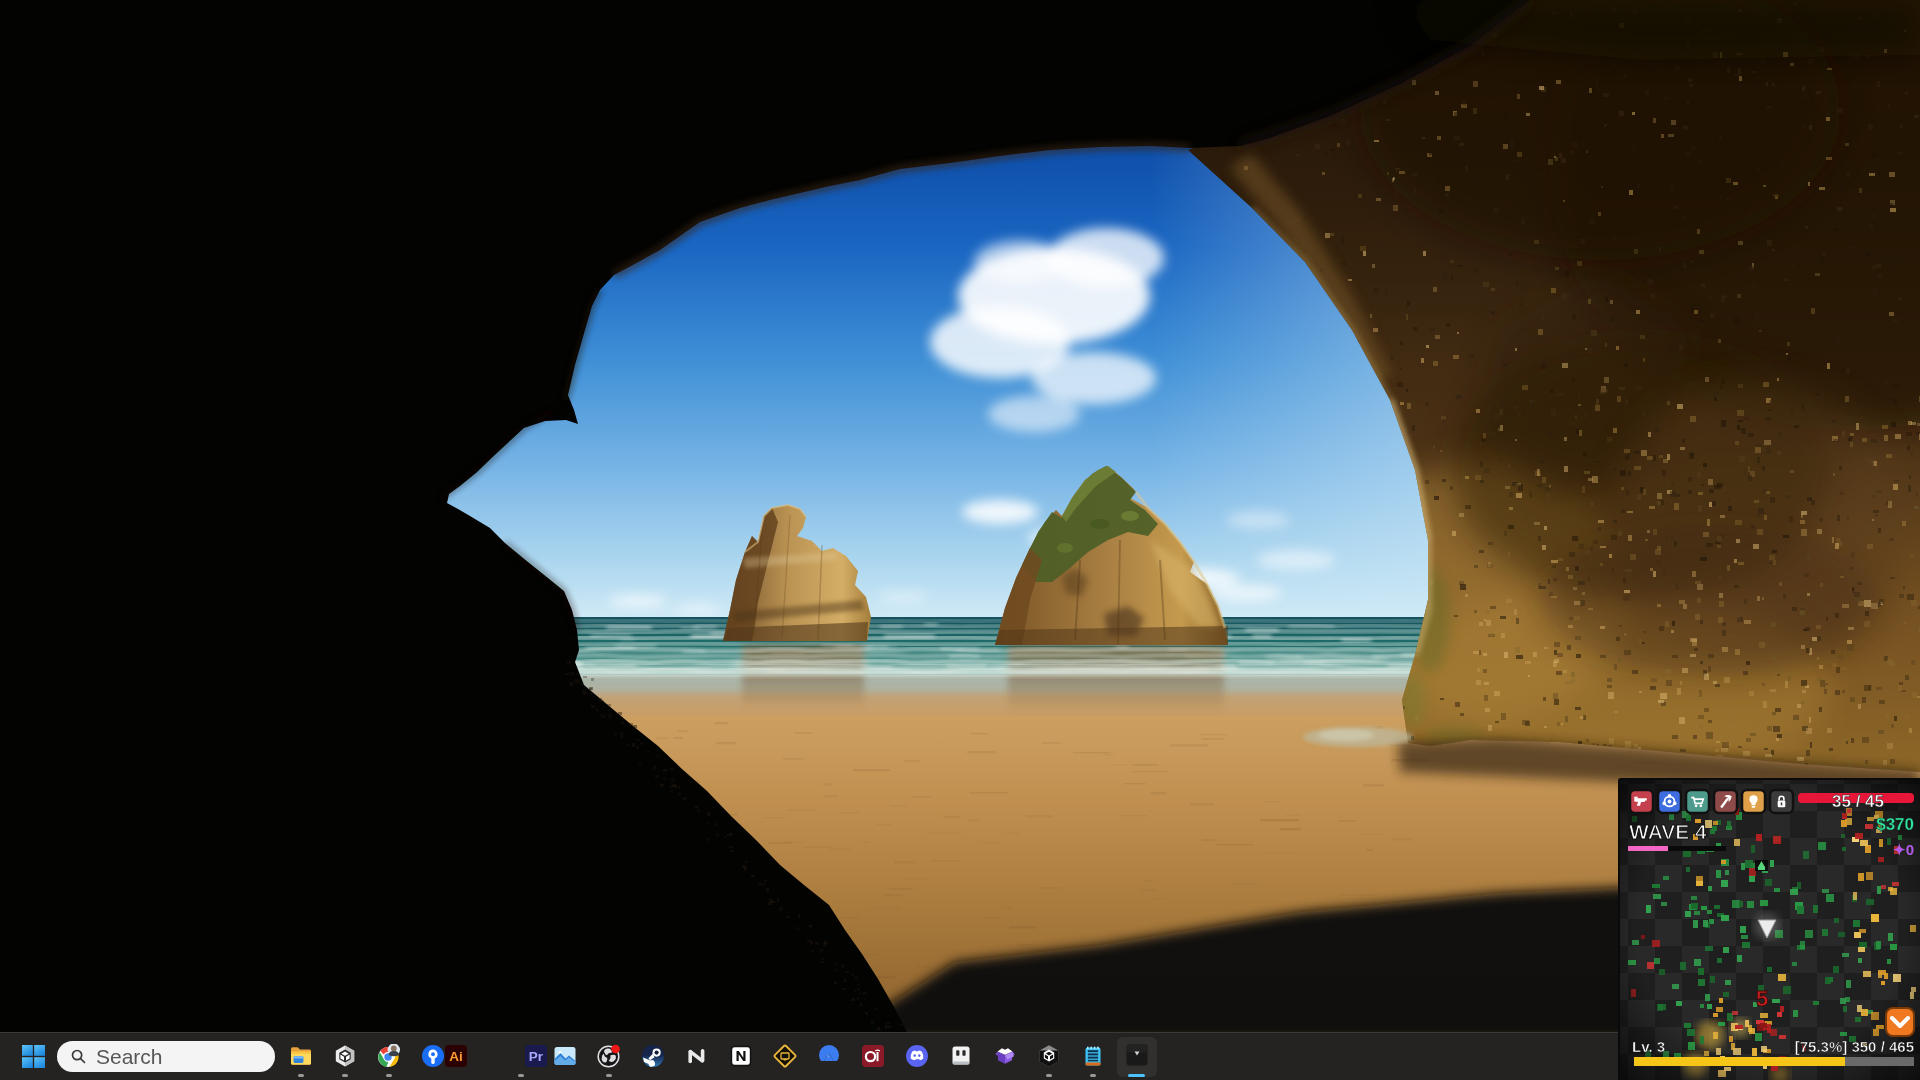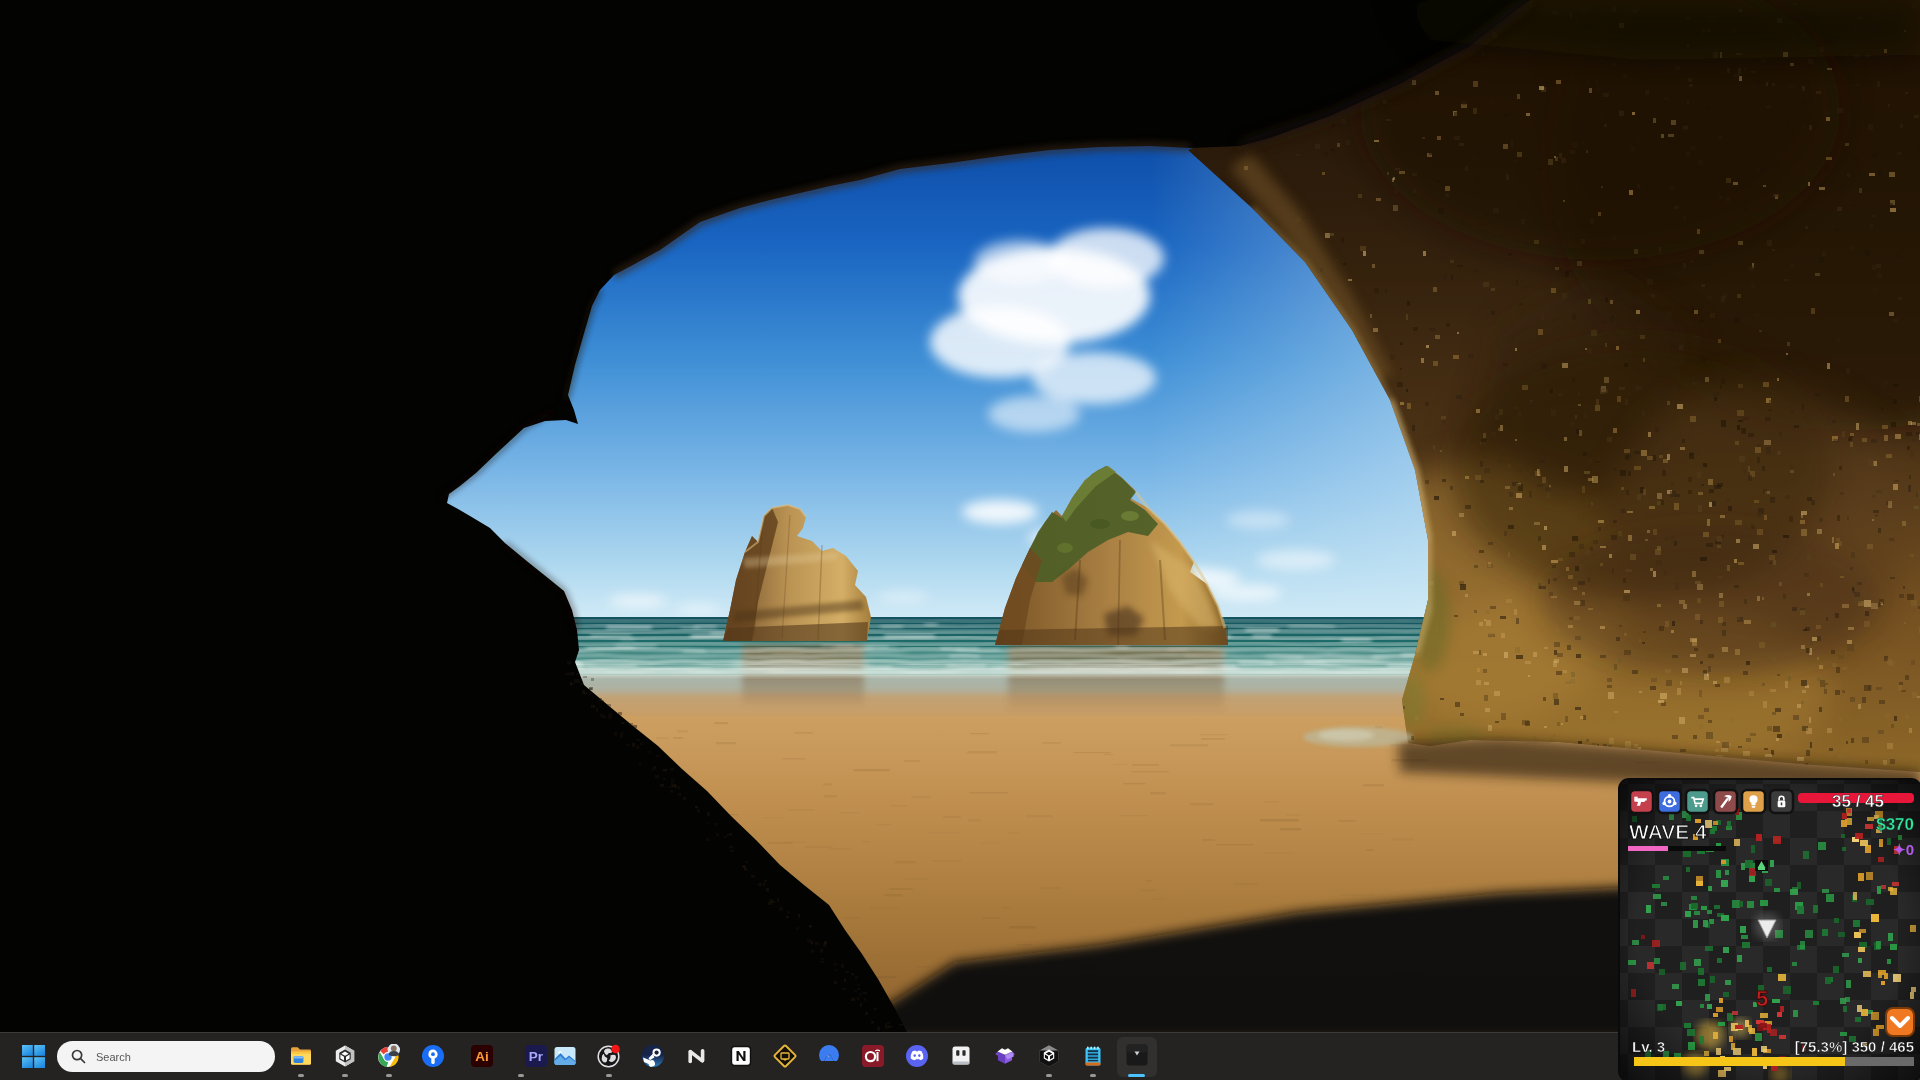--- a/index.html
+++ b/index.html
@@ -1,26 +1,26 @@
 <!DOCTYPE html>
 <html><head><meta charset="utf-8"><title>d</title><style>
 
 *{margin:0;padding:0;box-sizing:border-box}
 html,body{width:1920px;height:1080px;overflow:hidden;background:#000;font-family:"Liberation Sans",sans-serif}
 #wrap{position:relative;width:1920px;height:1080px}
 #wall{position:absolute;left:0;top:0}
 #taskbar{position:absolute;left:0;top:1032px;width:1920px;height:48px;background:#252321;border-top:1px solid #3c3a38}
 #startbtn{position:absolute;top:12px}
 #search{position:absolute;left:57px;top:8px;width:218px;height:31px;background:#f4f4f4;border-radius:16px;display:flex;align-items:center;padding-left:13px;gap:9px}
-#search span{color:#575757;font-size:11px}
+#search span{color:#575757;font-size:21px}
 .ticon{position:absolute;top:11px;width:24px;height:24px}
 .tdash{position:absolute;top:41px;width:6px;height:3px;border-radius:2px;background:#9a9896}
 #activebtn{position:absolute;left:1117px;top:4px;width:40px;height:40px;background:#32302e;border-radius:6px}
 #activeline{position:absolute;left:1128px;top:41px;width:17px;height:3px;border-radius:2px;background:#4cc2ff}
-#game{position:absolute;left:1620px;top:780px;width:300px;height:300px;background:#141414;box-shadow:0 0 0 2px #0a0a0a;border-radius:9px;overflow:hidden}
+#game{position:absolute;left:1620px;top:780px;width:300px;height:300px;background:#141414;box-shadow:0 0 0 2px #0a0a0a;border-radius:1px;overflow:hidden}
 
 </style></head><body>
 <div id="wrap">
 <svg id="wall" width="1920" height="1080" viewBox="0 0 1920 1080">
 <defs>
 <linearGradient id="skyG" x1="0" y1="140" x2="0" y2="630" gradientUnits="userSpaceOnUse">
  <stop offset="0" stop-color="#0d4da8"></stop>
           <stop offset="0.22" stop-color="#1a66c2"></stop>
  <stop offset="0.45" stop-color="#3f8fd6"></stop>
           <stop offset="0.68" stop-color="#7ab6e6"></stop>
@@ -1943,21 +1943,21 @@
 <circle cx="16.8" cy="5.8" r="6.2" fill="#dfe9f2"></circle>
 <circle cx="16.8" cy="4.4" r="2.9" fill="#8a7360"></circle>
 <path d="M11.7 9.4 Q13.4 6.9 16.8 7.1 Q20.2 6.9 21.9 9.4 L21.6 11.2 Q16.8 13.4 12.1 11.2 Z" fill="#3a4048"></path>
         </svg></div>
 <div class="tdash" style="left:386px"></div>
 <div class="ticon" style="left:421px"><svg width="24" height="24" viewBox="0 0 24 24">
           <circle cx="12" cy="12" r="11" fill="#1a6ef5"></circle>
 <path d="M12 5.6 a4.6 4.6 0 0 1 4.6 4.6 a4.6 4.6 0 0 1 -2.9 4.27 L13.7 18.4 a1.7 1.7 0 0 1 -3.4 0 L10.3 14.47 A4.6 4.6 0 0 1 12 5.6 Z" fill="#fff"></path>
 <circle cx="12" cy="10.2" r="1.9" fill="#1a6ef5"></circle>
         </svg></div>
-<div class="ticon" style="left:470px"><svg width="24" height="24" viewBox="0 0 24 24">
+<div class="ticon" style="left:444px"><svg width="24" height="24" viewBox="0 0 24 24">
           <rect x="1" y="1" width="22" height="22" rx="4" fill="#2b0000"></rect>
 <text x="12" y="17.2" font-family="Liberation Sans" font-size="13.5" font-weight="bold" fill="#ff9a33" text-anchor="middle">Ai</text>
         </svg></div>
 <div class="ticon" style="left:524px"><svg width="24" height="24" viewBox="0 0 24 24">
           <rect x="1" y="1" width="22" height="22" rx="4" fill="#1a1a4e"></rect>
 <text x="12" y="17.2" font-family="Liberation Sans" font-size="13.5" font-weight="bold" fill="#a8a8ff" text-anchor="middle">Pr</text>
         </svg></div>
 <div class="tdash" style="left:518px"></div>
 <div class="ticon" style="left:553px"><svg width="24" height="24" viewBox="0 0 24 24">
           <rect x="1.5" y="3" width="21" height="18" rx="2.5" fill="#c9e9fa"></rect>

